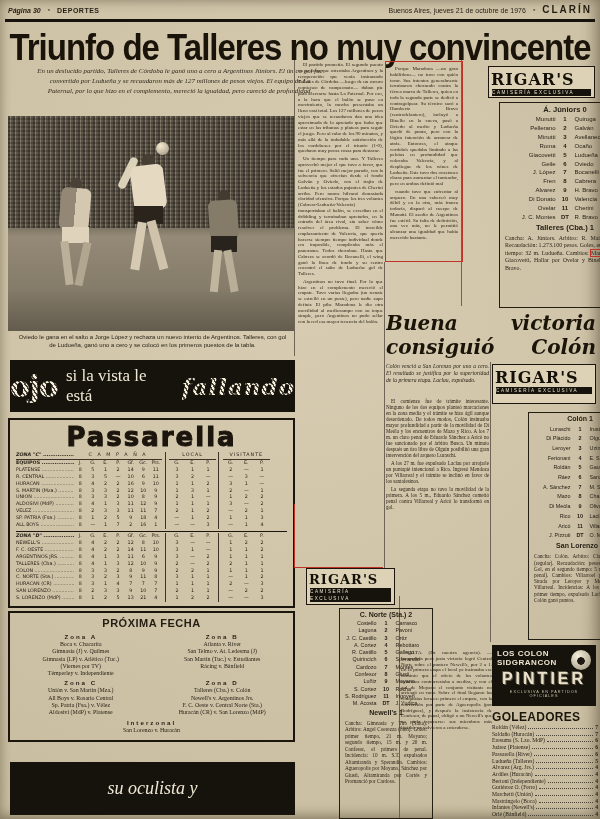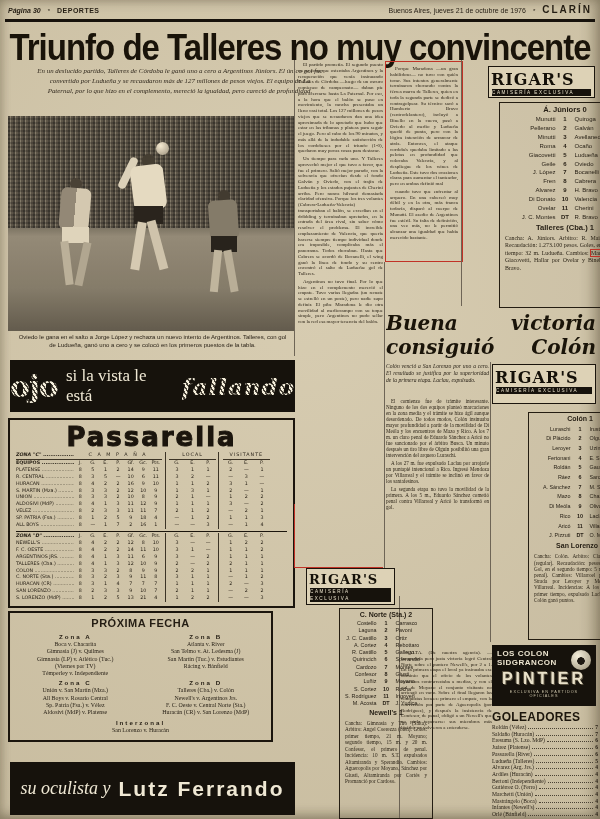--- a/index.html
+++ b/index.html
@@ -90,21 +90,21 @@
   .st-row .name::after{content:" ..............................";}
   .vline{border-left:1px solid #3c3426;width:1px;justify-self:center;}
   .st-hdA{border-bottom:1px solid #3c3426;}
   .campagna{grid-column:2 / span 7;text-align:center;letter-spacing:2px;border-bottom:1px solid #3c3426;}
   .loc-h{grid-column:10 / span 3;text-align:center;letter-spacing:1px;}
   .vis-h{grid-column:14 / span 3;text-align:center;letter-spacing:1px;}
   .c9{grid-column:9;}.c13{grid-column:13;}
   .zoneD-head{border-top:1.5px solid #1b150d;margin-top:2px;padding-top:1px;}
   .zlabel{font-style:italic;font-weight:bold;}
   
-  #prox-box{left:8px;top:611px;width:265px;height:131px;border:2px solid #1b150d;box-sizing:border-box;overflow:hidden;
+  #prox-box{left:8px;top:611px;width:287px;height:131px;border:2px solid #1b150d;box-sizing:border-box;overflow:hidden;
     font-family:"Liberation Serif",serif;text-align:center;}
   #prox-title{font-family:"Liberation Sans",sans-serif;font-weight:bold;font-size:11px;letter-spacing:.5px;margin-top:4px;}
   .prox-grid{display:grid;grid-template-columns:1fr 1fr;margin-top:2px;}
   .zone-label{font-family:"Liberation Sans",sans-serif;font-size:6.2px;font-weight:bold;letter-spacing:2px;margin:2px 0 1px;}
   .fix-list div{font-size:5.9px;line-height:7.3px;}
   .interz{margin-top:2px;}
   
   .bodytxt{font-family:"Liberation Serif",serif;font-size:5px;line-height:5.75px;text-align:justify;overflow:hidden;color:#2c2417;}
   .bodytxt p{margin:0 0 2px;text-indent:5px;}
   #col2{left:298px;top:62px;width:85px;height:507px;}
@@ -669,21 +669,20 @@
     <div class="interz">
       <div class="zone-label">Interzonal</div>
       <div class="fix-list">
           <div>San Lorenzo v. Huracán</div>
         </div>
     </div>
   </div>
 
   <div class="abs blackad" id="lutz-ad">
     <span class="lutz-l">su oculista y</span>
-    <span class="lutz-r">Lutz Ferrando</span>
   </div>
 
   <div class="abs bodytxt" id="col2">
     <p>El partido prometía. El segundo puesto en su zona que ostentaba Argentinos y la recuperación que venía insinuando Talleres de Córdoba —luego de un oscuro comienzo de campeonato— daban pie para acercarse hasta La Paternal. Por eso, a la hora que el balón se puso en movimiento, la cancha presentaba un lleno casi total. Los 127 millones de pesos viejos que se recaudaron dan una idea aproximada de lo apretado que hubo que estar en las tribunas y plateas para seguir el juego. Pero al cabo de los 90 minutos, y más allá de la indudable satisfacción de los cordobeses por el triunfo (1-0), quedaron muy pocas cosas para destacar.</p>
     <p>Un tiempo para cada uno. Y Talleres aprovechó mejor el que tuvo a favor, que fue el primero. Salió mejor parado, con la solvencia que ofrecían desde el fondo Galván y Oviedo, con el trajín de Ludueña y los estados pujantes de Cherini arriba. Pero nunca hilvanó demasiada claridad ofensiva. Porque los tres volantes (Cabrera-Ludueña-Valencia) transportaban el balón, se excedían en el dribbling y terminaban apretados, en la entrada del área rival, sin saber cómo resolver el problema. El increíble emplazamiento de Valencia, que quería hacerse siempre tiempo individual donde era imposible, complicaba más el panorama. Todos chocaban. Hasta que Cabrera se acordó de Bocanelli, el wing ganó la línea de fondo y su centro encontró el salto de Ludueña: gol de Talleres.</p>
     <p>Argentinos no tuvo final. Por lo que hizo en el complemento mereció el empate. Tuvo varias llegadas (un remate se estrelló en un poste), pero nadie supo definir. El pibe Maradona le dio otra movilidad al mediocampo con su toque simple, pero Argentinos no pudo sellar con la red esa mayor tenencia del balón.</p>
   </div>
   <div class="abs bodytxt" id="col3">
     <p>Porque Maradona —un gran habilidoso— no tuvo con quién tocar. Sus intentos generalmente terminaron chocando contra la férrea marca de Talleres, quien en toda la segunda parte se dedicó a contragolpear. Su técnico sacó a Humberto Bravo (centrodelantero), incluyó a Binello en la cueva, pasó a Oviedo al medio y Ludueña quedó de punta, pero con la lógica intención de arrancar de atrás. Entonces, el ataque cordobés quedaba limitado a las pelotas en profundidad que colocaba Valencia, y al despliegue de los wines de Ludueña. Este tuvo dos ocasiones claras para aumentar el tanteador, pero en ambas definió mal</p>
     <p>cuando tuvo que enfrentar al arquero. En una cabeceó muy débil y en la otra, más franca todavía, disparó al cuerpo de Munutti. El asedio de Argentinos fue estéril. Su falta de definición, una vez más, no le permitió alcanzar una igualdad que había merecido bastante.</p>

